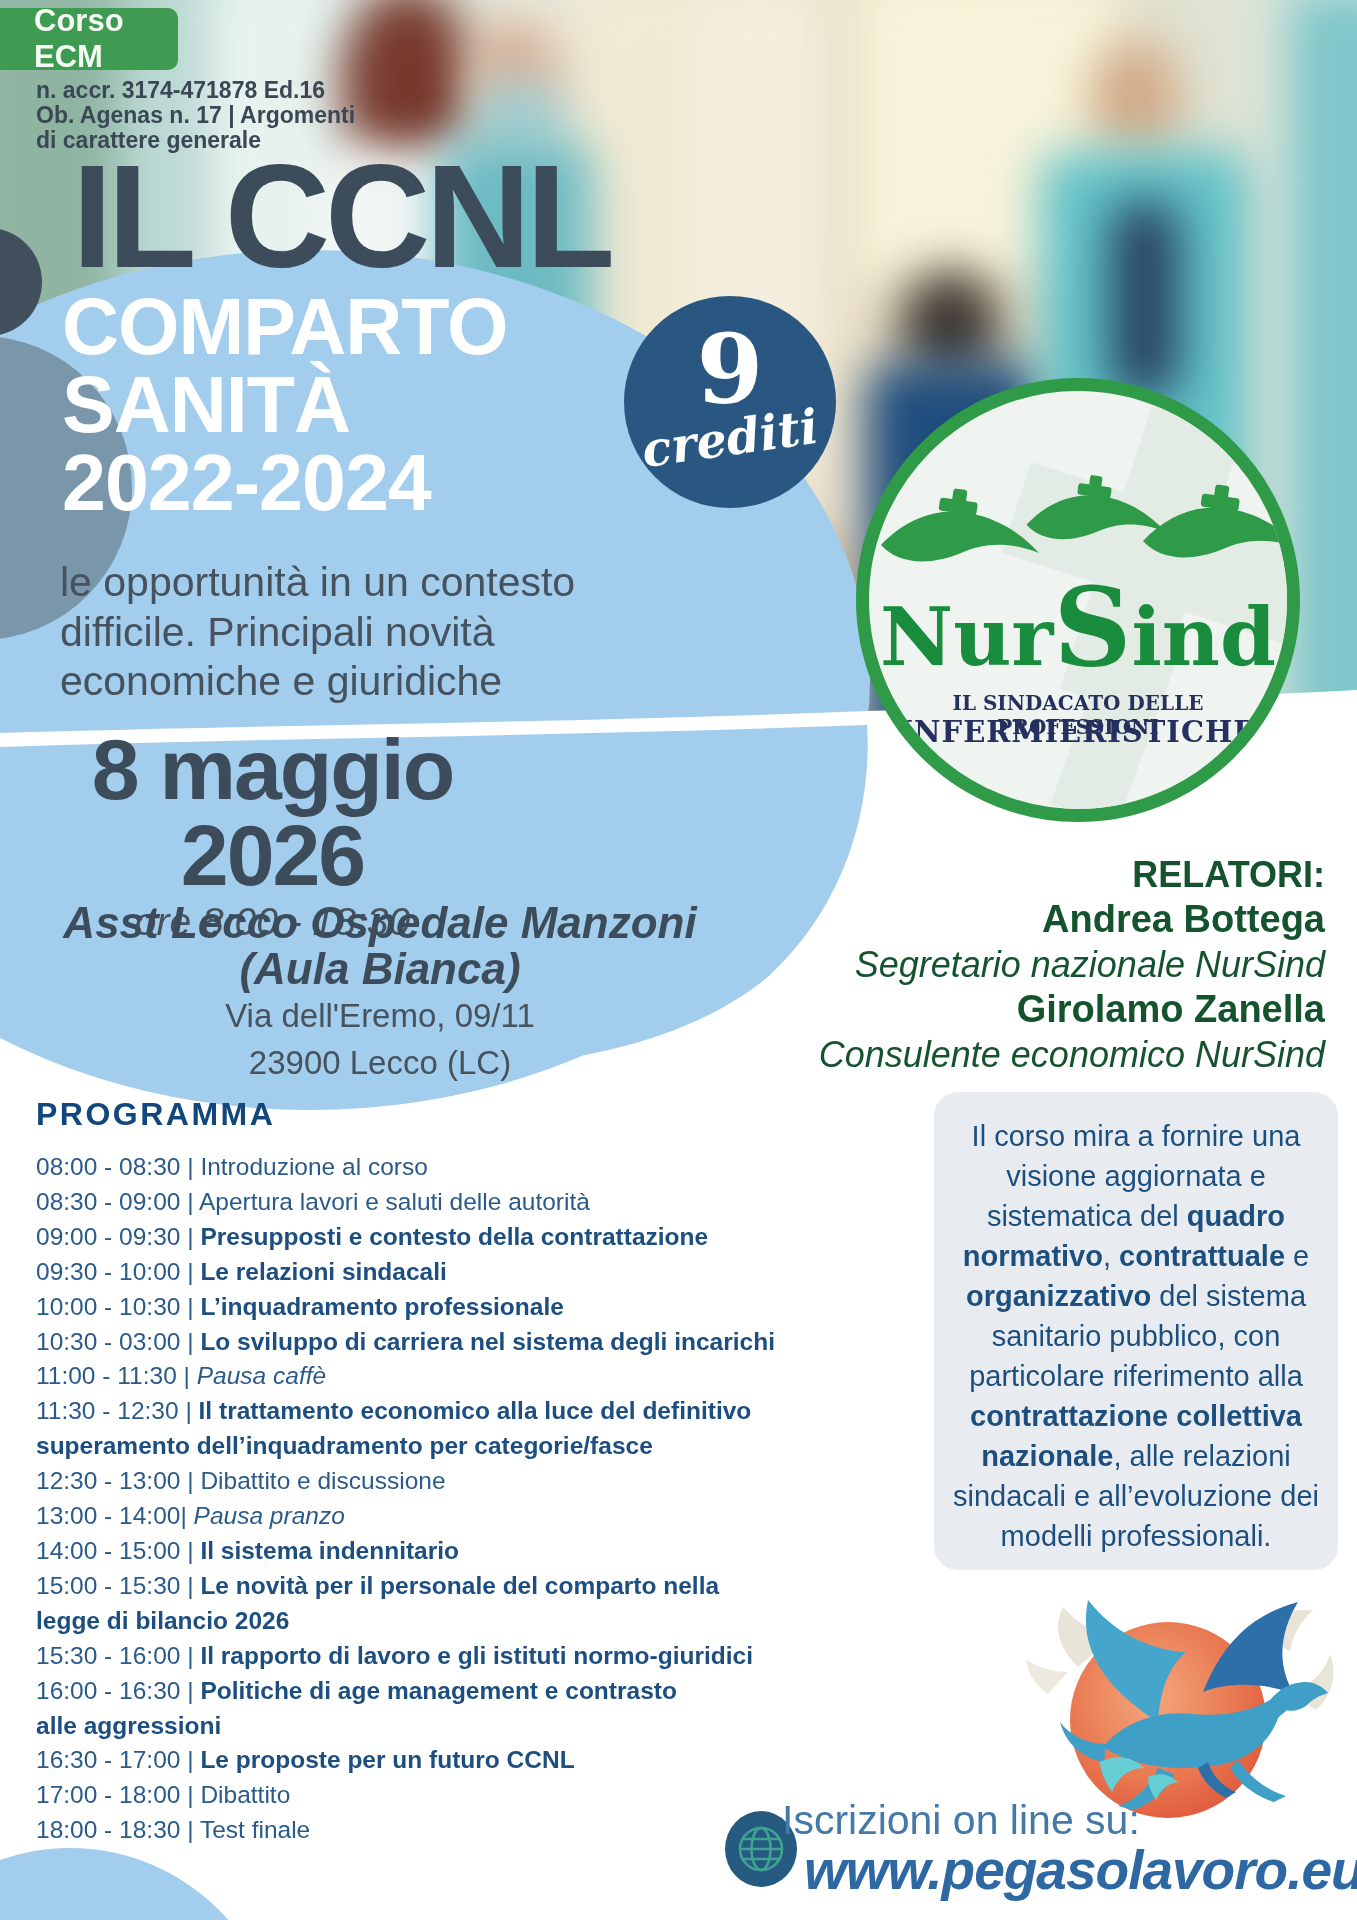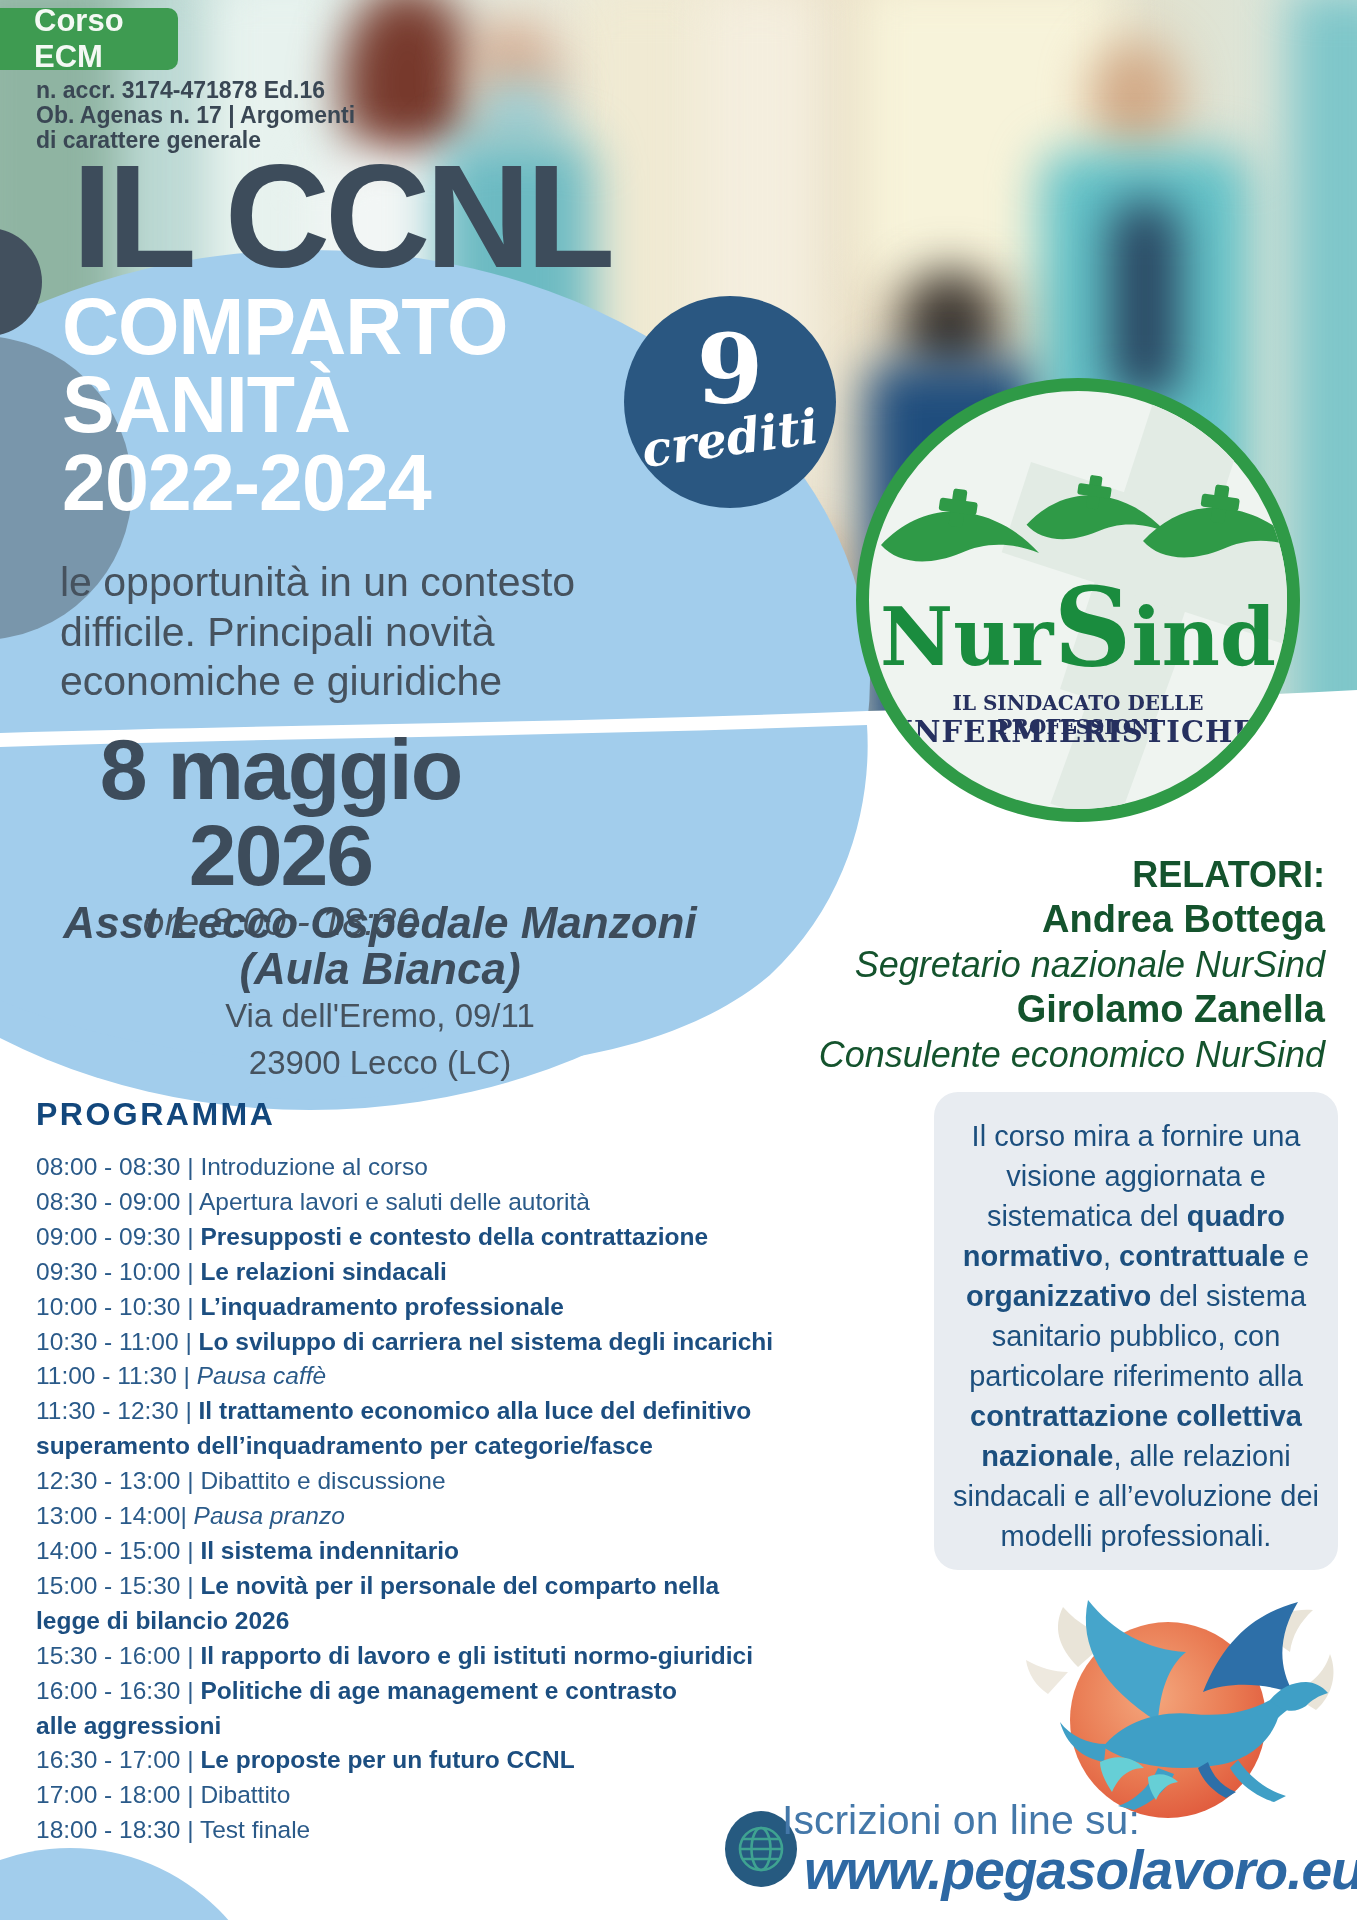--- a/index.html
+++ b/index.html
@@ -78,21 +78,21 @@
              font-family:"DejaVu Serif",serif;font-weight:700;color:#1a8c3e;
              font-size:80px;line-height:80px;}
   .logo-name .bigS{font-size:108px;}
   .logo-tag1{position:absolute;left:0;top:300px;width:100%;text-align:center;z-index:2;
              font-family:"DejaVu Serif",serif;font-weight:700;color:#26305f;font-size:20px;}
   .logo-tag2{position:absolute;left:0;top:324px;width:100%;text-align:center;z-index:2;
              font-family:"DejaVu Serif",serif;font-weight:700;color:#26305f;font-size:29px;
              letter-spacing:1px;}
 
   
-  .date-block{position:absolute;left:0;top:726px;width:545px;text-align:center;z-index:10;margin-left:8px;}
+  .date-block{position:absolute;left:0;top:726px;width:545px;text-align:center;z-index:10;}
   .date{font-size:86px;font-weight:700;color:#3d4c5b;letter-spacing:-2px;line-height:1;}
   .time{font-size:39px;font-style:italic;color:#46525e;margin-top:2px;}
   .venue-block{position:absolute;left:20px;top:900px;width:720px;text-align:center;z-index:10;}
   .venue{font-size:44px;font-weight:700;font-style:italic;color:#3d4c5b;line-height:46px;}
   .addr{font-size:33px;color:#46525e;line-height:47px;}
   .addr:first-of-type{margin-top:8px;}
 
   
   .speakers{position:absolute;left:725px;top:852px;width:600px;text-align:right;z-index:10;
             color:#14532d;}
@@ -233,21 +233,21 @@
       </div>
   </div>
 
   <div class="prog-head">PROGRAMMA</div>
   <div class="prog-list">
       <div class="prog-item"><span class="prog-time">08:00 - 08:30 | </span><span class="prog-title regular">Introduzione al corso</span></div>
       <div class="prog-item"><span class="prog-time">08:30 - 09:00 | </span><span class="prog-title regular">Apertura lavori e saluti delle autorità</span></div>
       <div class="prog-item"><span class="prog-time">09:00 - 09:30 | </span><span class="prog-title bold">Presupposti e contesto della contrattazione</span></div>
       <div class="prog-item"><span class="prog-time">09:30 - 10:00 | </span><span class="prog-title bold">Le relazioni sindacali</span></div>
       <div class="prog-item"><span class="prog-time">10:00 - 10:30 | </span><span class="prog-title bold">L’inquadramento professionale</span></div>
-      <div class="prog-item"><span class="prog-time">10:30 - 11:00 | </span><span class="prog-title bold">Lo sviluppo di carriera nel sistema degli incarichi</span></div>
+      <div class="prog-item"><span class="prog-time">10:30 - 03:00 | </span><span class="prog-title bold">Lo sviluppo di carriera nel sistema degli incarichi</span></div>
       <div class="prog-item"><span class="prog-time">11:00 - 11:30 | </span><span class="prog-title italic">Pausa caffè</span></div>
       <div class="prog-item"><span class="prog-time">11:30 - 12:30 | </span><span class="prog-title bold">Il trattamento economico alla luce del definitivo</span></div>
       <div class="prog-cont bold">superamento dell’inquadramento per categorie/fasce</div>
       <div class="prog-item"><span class="prog-time">12:30 - 13:00 | </span><span class="prog-title regular">Dibattito e discussione</span></div>
       <div class="prog-item"><span class="prog-time">13:00 - 14:00| </span><span class="prog-title italic">Pausa pranzo</span></div>
       <div class="prog-item"><span class="prog-time">14:00 - 15:00 | </span><span class="prog-title bold">Il sistema indennitario</span></div>
       <div class="prog-item"><span class="prog-time">15:00 - 15:30 | </span><span class="prog-title bold">Le novità per il personale del comparto nella</span></div>
       <div class="prog-cont bold">legge di bilancio 2026</div>
       <div class="prog-item"><span class="prog-time">15:30 - 16:00 | </span><span class="prog-title bold">Il rapporto di lavoro e gli istituti normo-giuridici</span></div>
       <div class="prog-item"><span class="prog-time">16:00 - 16:30 | </span><span class="prog-title bold">Politiche di age management e contrasto</span></div>

